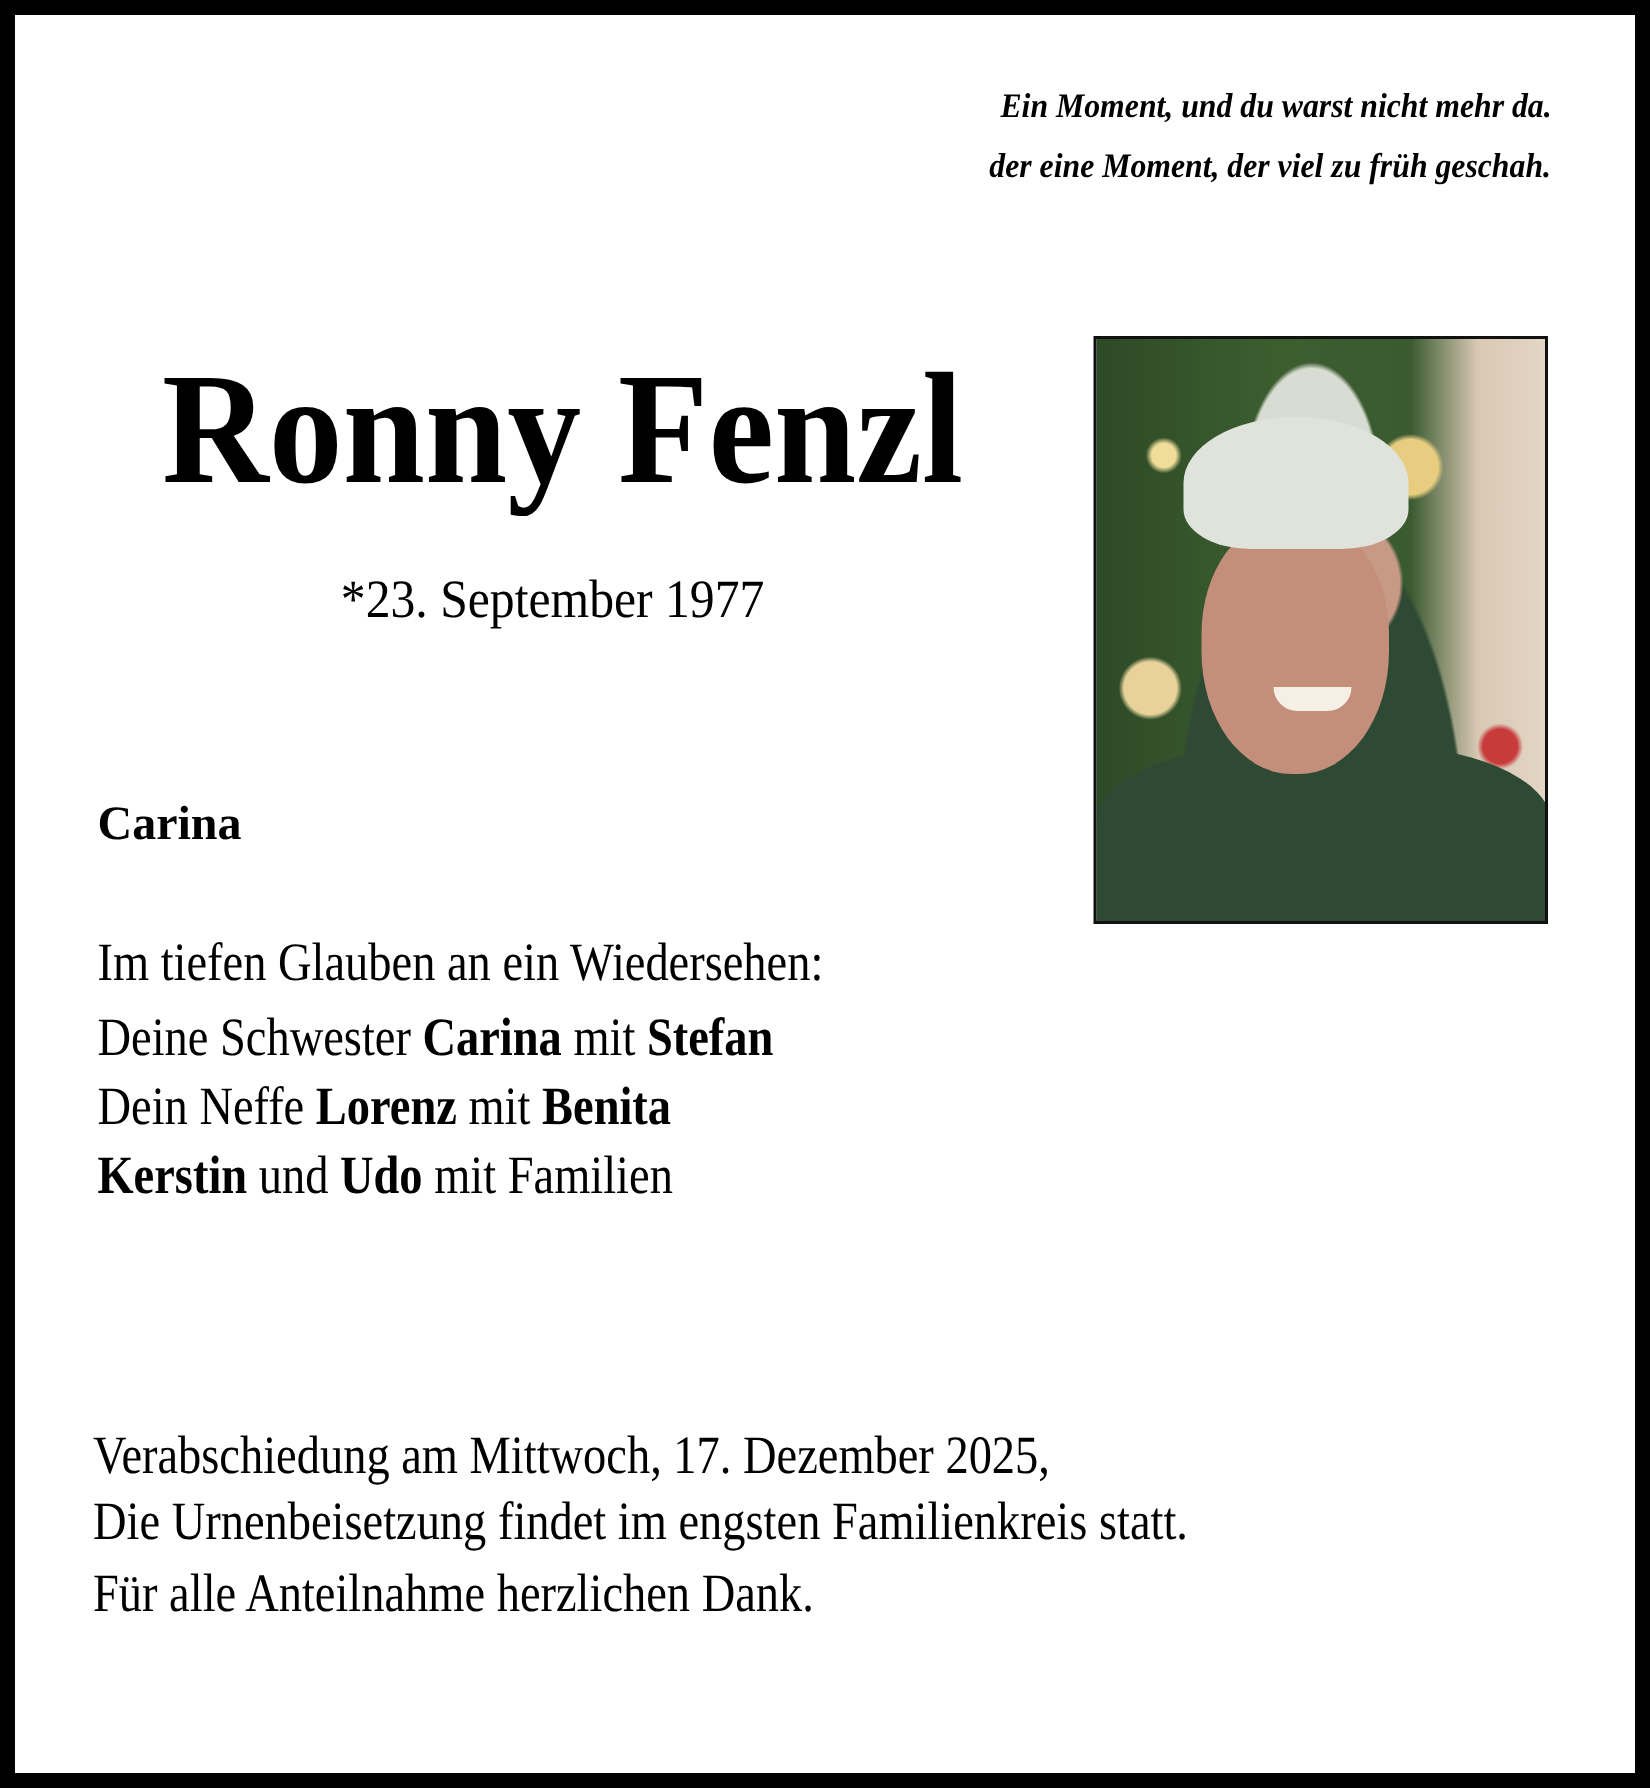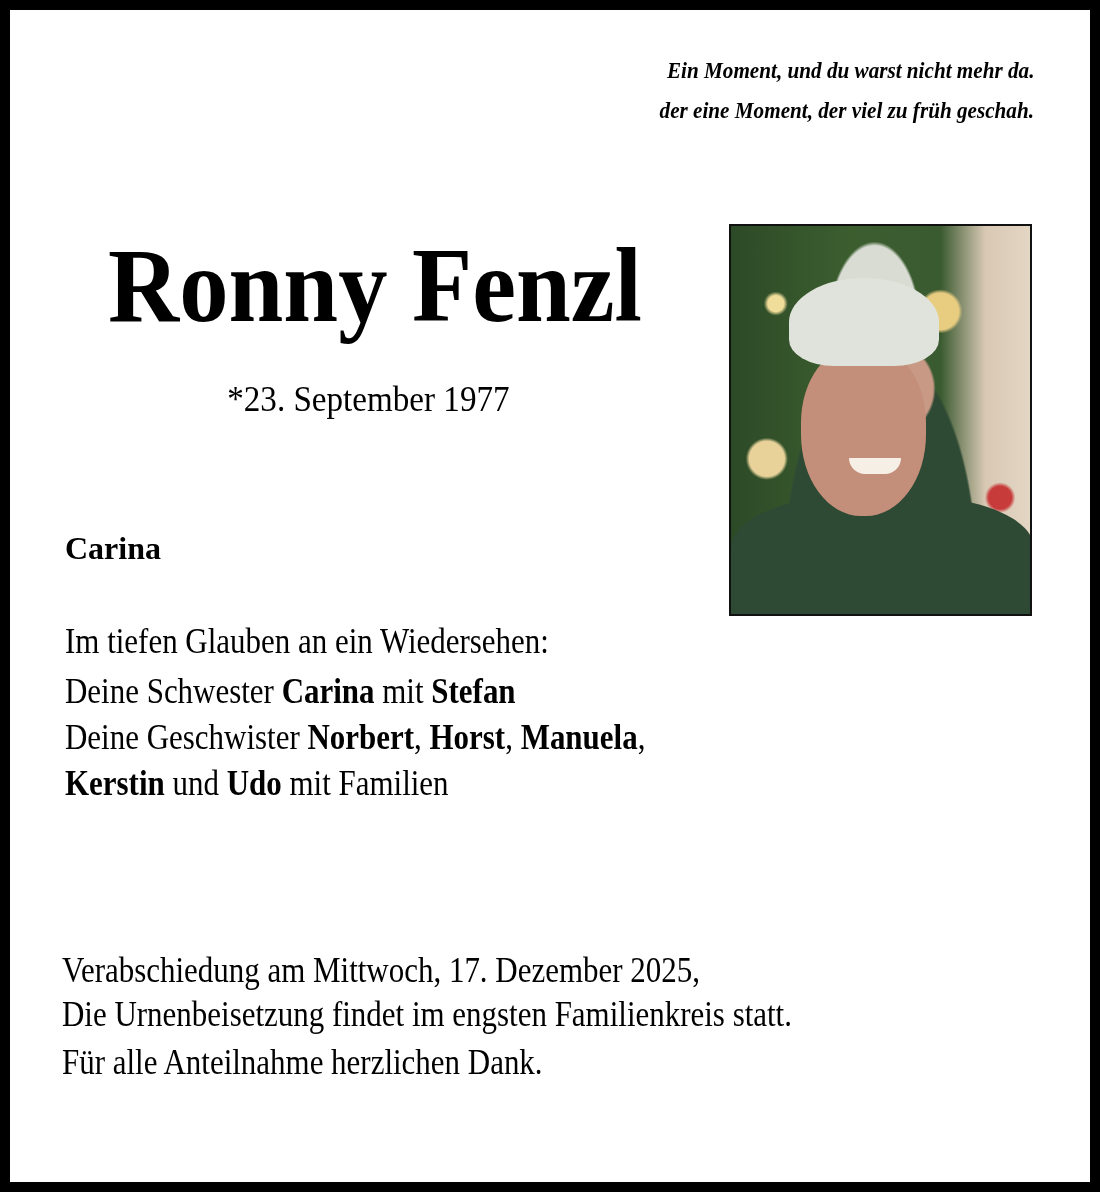--- a/index.html
+++ b/index.html
@@ -78,21 +78,21 @@
 <div class="photo">
   <div class="jacket"></div>
   <div class="face"></div>
   <div class="cap"></div>
   <div class="smile"></div>
 </div>
 
 <div class="abs mourners">
   <span class="intro"><span class="sx" style="transform:scaleX(0.86)">Im tiefen Glauben an ein Wiedersehen:</span></span>
   <span class="row"><span class="sx" style="transform:scaleX(0.86)"><span>Deine Schwester </span><span class="b">Carina</span><span> mit </span><span class="b">Stefan</span></span></span>
-  <span class="row"><span class="sx" style="transform:scaleX(0.86)"><span>Deine Geschwister </span><span class="b">Norbert</span><span>, </span><span class="b">Horst</span><span>, </span><span class="b">Manuela</span><span>,</span></span></span>
+  <span class="row"><span class="sx" style="transform:scaleX(0.86)"><span>Dein Neffe </span><span class="b">Lorenz</span><span> mit </span><span class="b">Benita</span></span></span>
   <span class="row"><span class="sx" style="transform:scaleX(0.86)"><span class="b">Kerstin</span><span> und </span><span class="b">Udo</span><span> mit Familien</span></span></span>
 </div>
 
 <div class="abs service">
   <span class="row"><span class="sx" style="transform:scaleX(0.86)">Verabschiedung am Mittwoch, 17. Dezember 2025,</span></span>
   <span class="row"><span class="sx" style="transform:scaleX(0.86)">Die Urnenbeisetzung findet im engsten Familienkreis statt.</span></span>
   <span class="thanks"><span class="sx" style="transform:scaleX(0.86)">Für alle Anteilnahme herzlichen Dank.</span></span>
 </div>
 
 </body></html>

